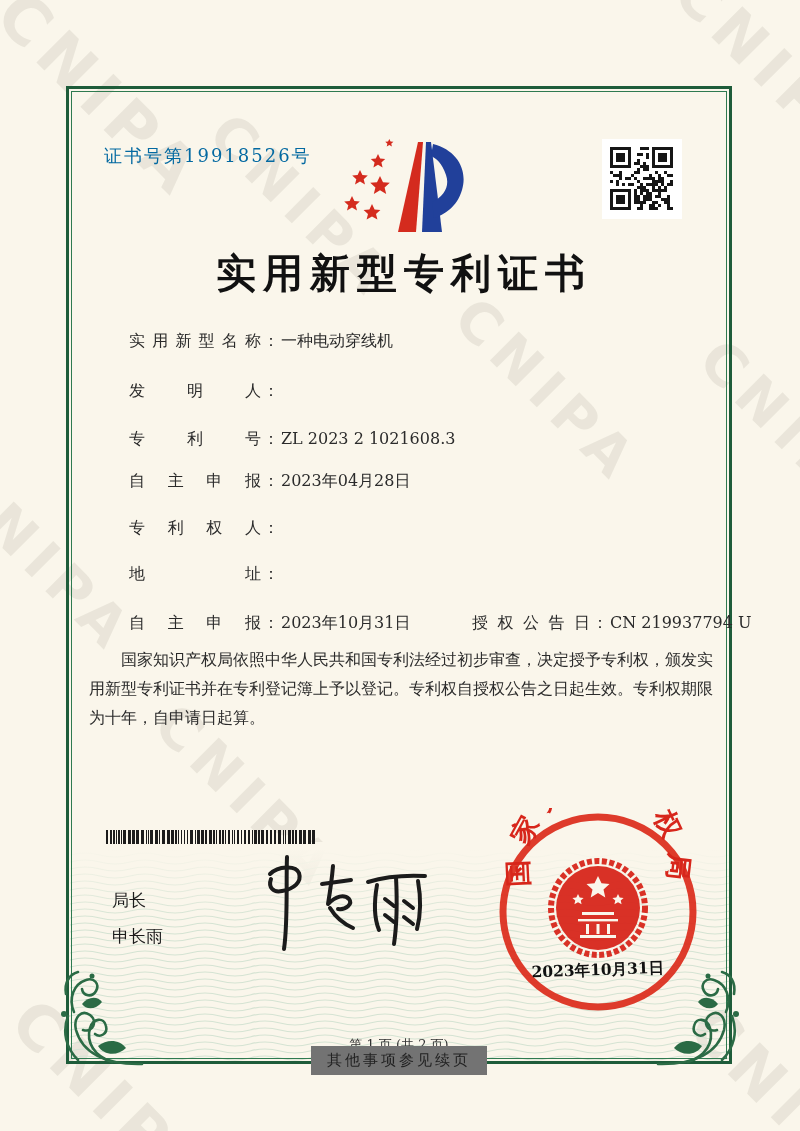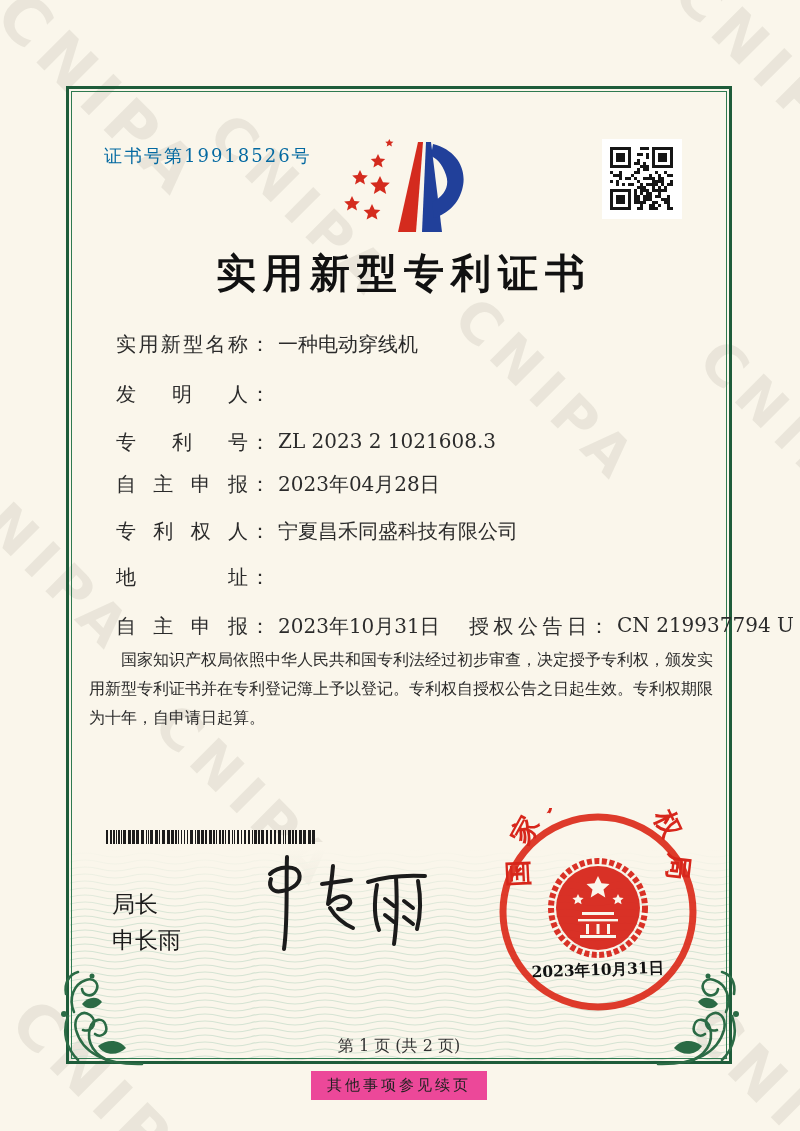--- a/index.html
+++ b/index.html
@@ -14,37 +14,37 @@
   .frame{position:absolute;left:66px;top:86px;width:666px;height:978px;
       border:3px solid #1E5C3A;z-index:2;box-sizing:border-box}
   .frame-inner{position:absolute;inset:2px;border:1px solid #2E7A50}
   .content{position:absolute;inset:0;z-index:3}
   .certno{position:absolute;left:104px;top:144px;font-size:18px;letter-spacing:2px;color:#0369a1}
   .logo{position:absolute;left:336px;top:134px}
   .qrbox{position:absolute;left:602px;top:139px;width:80px;height:80px;background:#fff}
   .qrbox svg{position:absolute;left:8px;top:8px}
   .title{position:absolute;left:66px;top:246px;width:676px;text-align:center;
       font-size:40px;font-weight:bold;letter-spacing:7px;color:#111}
-  .frow{position:absolute;left:116px;font-size:20px;display:flex;align-items:flex-start}
+  .frow{position:absolute;left:129px;font-size:16px;display:flex;align-items:flex-start}
   .flabel{display:inline-block;width:132px;flex:none;text-align:justify;text-align-last:justify}
   .fcolon{flex:none;margin:0 2px 0 2px}
-  .fval{margin-left:6px}
+  .fval{}
   .addrval{width:398px;line-height:23px;text-align:justify}
   .val1{width:191px;flex:none}
   .paras{position:absolute;left:89px;top:645px;width:624px;font-size:16px;
       line-height:29px;text-align:justify}
   .paras p{margin:0;text-indent:2em}
   .barcode{position:absolute;left:106px;top:830px}
-  .signer{position:absolute;left:112px;font-size:23px;
+  .signer{position:absolute;left:112px;font-size:17px;
       font-family:"DejaVu Sans","Liberation Sans",sans-serif;color:#1c1c1c}
   .sig{position:absolute;left:232px;top:852px}
   .seal{position:absolute;left:494px;top:808px;z-index:4}
-  .pageno{position:absolute;left:66px;top:1036px;width:666px;text-align:center;font-size:16px;color:#333}
-  .contnote{position:absolute;left:399px;top:1071px;transform:translateX(-50%);
-      background:#ec4899;padding:5px 16px;font-size:15px;letter-spacing:3px;color:#222;z-index:3}
+  .pageno{position:absolute;left:66px;top:1036px;width:666px;text-align:center;font-size:13px;color:#333}
+  .contnote{position:absolute;left:399px;top:1046px;transform:translateX(-50%);
+      background:#737373;padding:5px 16px;font-size:15px;letter-spacing:3px;color:#222;z-index:3}
   .orn{position:absolute;z-index:4}
   .orn-left{left:52px;top:968px}
   .orn-right{left:656px;top:968px;transform:scaleX(-1)}
 </style>
 </head>
 <body>
 
 <div class="wm" style="left:100px;top:95px;font-size:64px">CNIPA</div>
 <div class="wm" style="left:772px;top:68px;font-size:60px">CNIPA</div>
 <div class="wm" style="left:302px;top:206px">CNIPA</div>
@@ -293,21 +293,20 @@
     <span class="fval">ZL 2023 2 1021608.3</span>
   </div>
   <div class="frow" style="top:471px">
     <span class="flabel">自主申报</span>
       <span class="fcolon">：</span>
     <span class="fval">2023年04月28日</span>
   </div>
   <div class="frow" style="top:518px">
     <span class="flabel">专利权人</span>
       <span class="fcolon">：</span>
-    <span class="fval">宁夏昌禾同盛科技有限公司</span>
   </div>
   <div class="frow" style="top:564px">
     <span class="flabel">地址</span>
       <span class="fcolon">：</span>
   </div>
   <div class="frow" style="top:613px">
     <span class="flabel">自主申报</span>
       <span class="fcolon">：</span>
     <span class="fval val1">2023年10月31日</span>
     <span class="flabel" style="width:118px">授权公告日</span>

